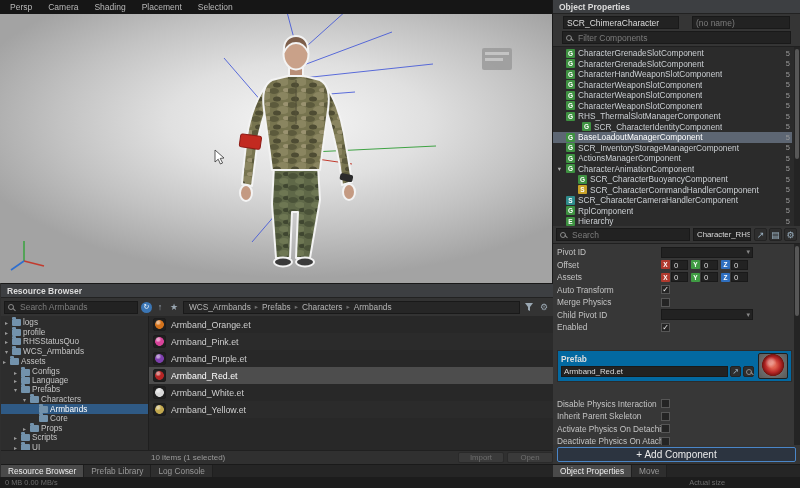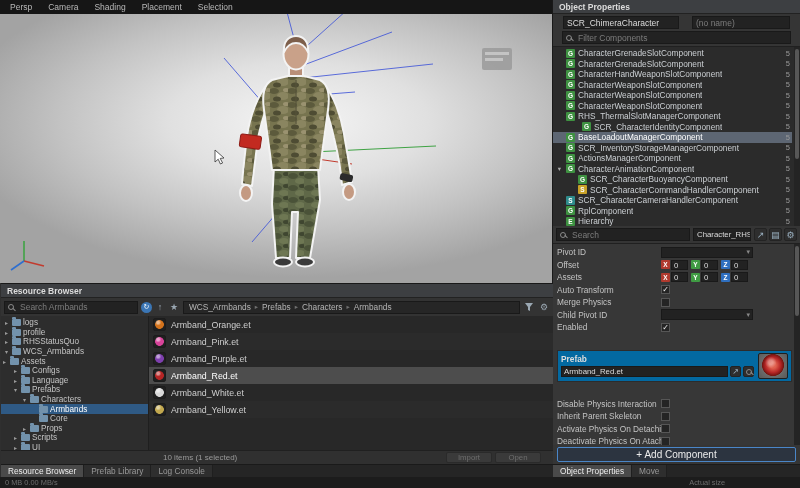--- a/index.html
+++ b/index.html
@@ -88,21 +88,21 @@
   .tree-row{display:flex;align-items:center;height:9.6px;font-size:8.2px;color:#c5c5c5;gap:2px;white-space:nowrap}
   .tree-row.selected{background:#2f5a85;color:#fff}
   .tree-arrow{width:7px;text-align:center;font-size:6px;color:#999;flex:none}
   .folder{width:9px;height:7px;background:#7292ac;border-radius:1px;position:relative;flex:none}
   .folder::before{content:'';position:absolute;top:-2px;left:0;width:4px;height:2px;background:#7292ac;border-radius:1px 1px 0 0}
   .rb-files{flex:1;background:#282828;overflow:hidden}
   .file-row{display:flex;align-items:center;height:17px;gap:5px;padding:0 4px;font-size:8.8px;color:#cfcfcf}
   .file-row:nth-child(even){background:#2b2b2b}
   .file-row.selected{background:#4d4d4d;color:#fff}
   .file-thumb{width:13px;height:13px;border-radius:2px;flex:none;border:1px solid #1c1c1c}
-  .rb-status{height:14px;display:flex;align-items:center;background:#303030;border-top:1px solid #202020;font-size:8px;color:#9a9a9a;padding:0 12px;flex:none}
+  .rb-status{height:14px;display:flex;align-items:center;background:#303030;border-top:1px solid #202020;font-size:8px;color:#9a9a9a;padding:0 0;flex:none}
   .rb-count{margin-left:150px}
   .rb-actions{margin-left:auto;display:flex;gap:3px}
   .rb-btn{min-width:46px;height:11px;background:#3a3a3a;border:1px solid #2a2a2a;color:#6e6e6e;font-size:7.8px;display:flex;align-items:center;justify-content:center;border-radius:2px;padding:0 5px}
 
   
   .statusbar{position:absolute;left:0;top:477px;width:800px;height:11px;background:#1c1c1c;display:flex;align-items:center;font-size:7.4px;color:#6e6e6e;padding:0 5px;z-index:7}
   .statusbar .sb-right{margin-left:auto;display:flex;gap:60px;padding-right:70px}
 </style>
 </head>
 <body>
@@ -528,21 +528,21 @@
           <div class="tree-row" style="padding-left: 2px;">
             <span class="tree-arrow">▾</span>
             <span class="folder"></span>
             <span class="tree-label">WCS_Armbands</span>
           </div>
           <div class="tree-row" style="">
             <span class="tree-arrow">▸</span>
             <span class="folder"></span>
             <span class="tree-label">Assets</span>
           </div>
-          <div class="tree-row" style="padding-left: 11px;">
+          <div class="tree-row" style="padding-left: 11px; align-items: flex-end;">
             <span class="tree-arrow">▸</span>
             <span class="folder"></span>
             <span class="tree-label">Configs</span>
           </div>
           <div class="tree-row" style="padding-left: 11px;">
             <span class="tree-arrow">▸</span>
             <span class="folder"></span>
             <span class="tree-label">Language</span>
           </div>
           <div class="tree-row" style="padding-left: 11px;">

